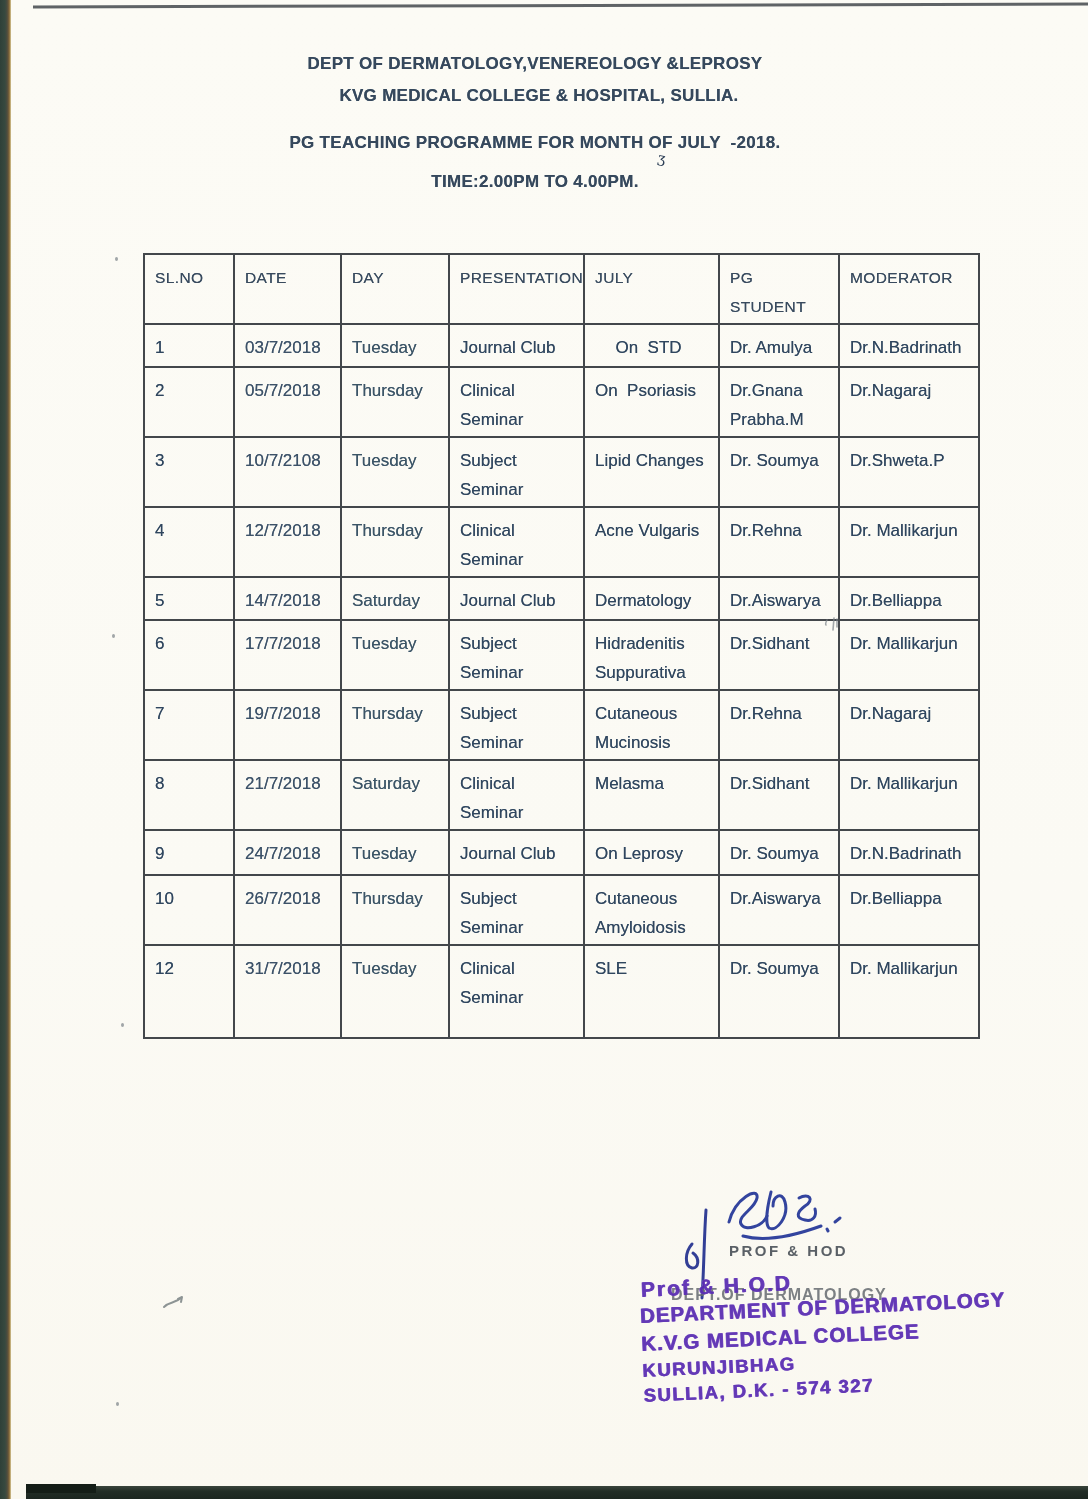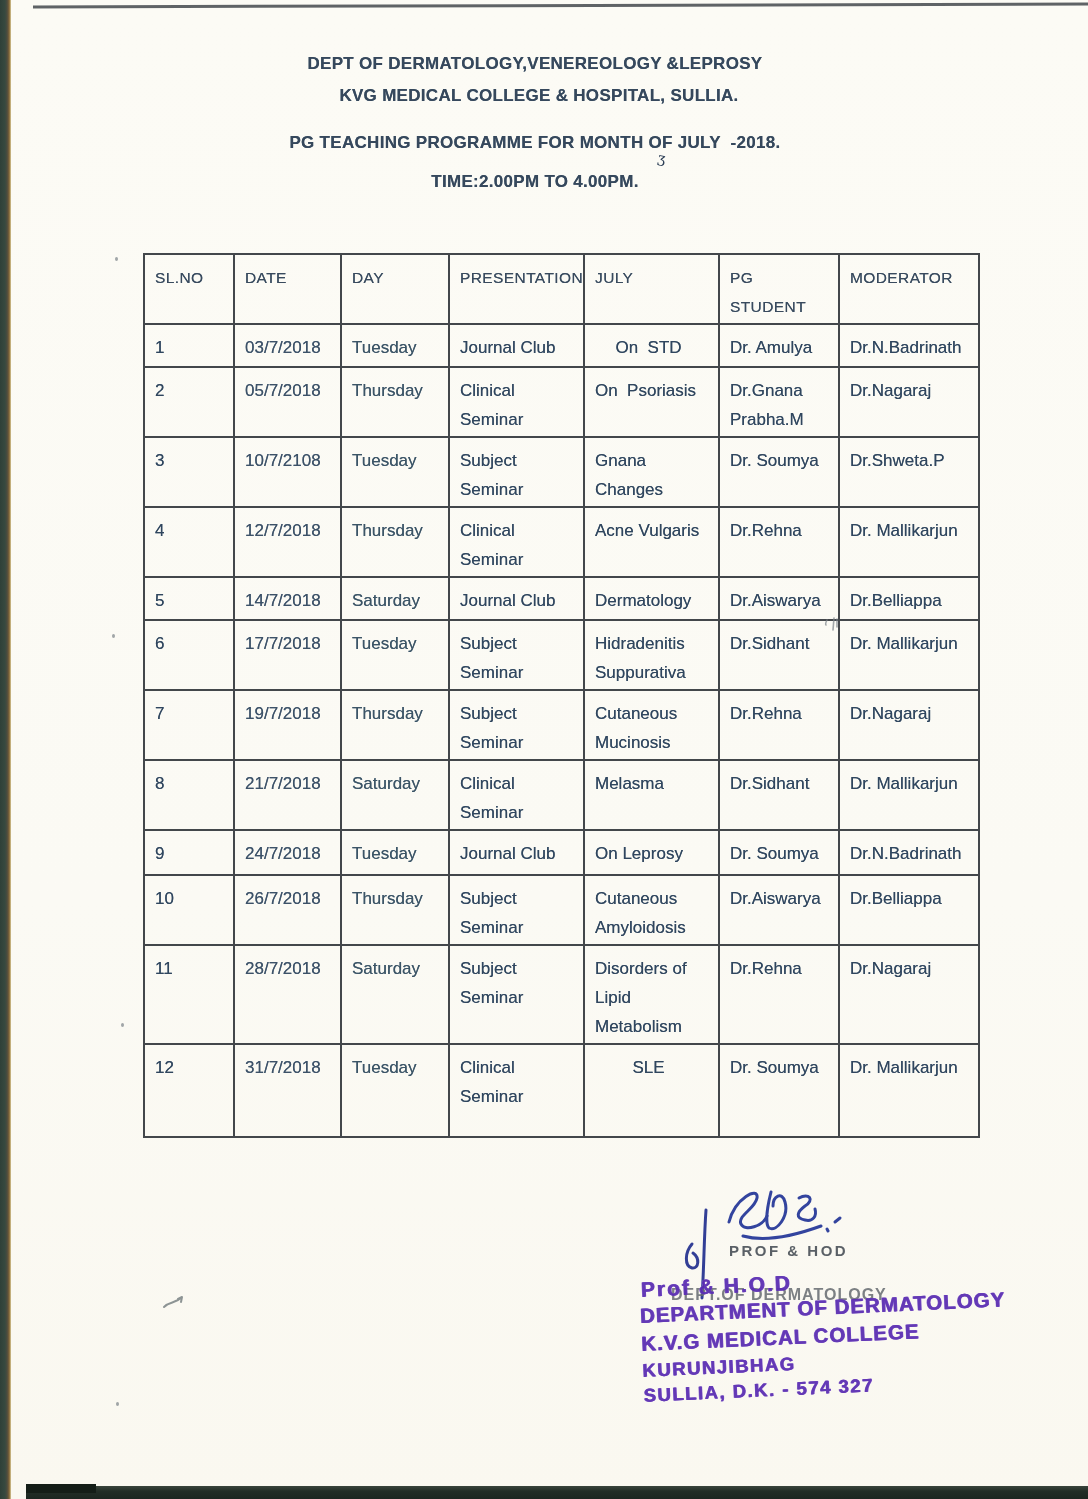--- a/index.html
+++ b/index.html
@@ -178,21 +178,21 @@
       <td>Dr.Gnana
 Prabha.M</td>
       <td>Dr.Nagaraj</td>
     </tr>
         <tr>
       <td>3</td>
       <td>10/7/2108</td>
       <td>Tuesday</td>
       <td>Subject
 Seminar</td>
-      <td>Gnana Changes</td>
+      <td>Lipid Changes</td>
       <td>Dr. Soumya</td>
       <td>Dr.Shweta.P</td>
     </tr>
         <tr>
       <td>4</td>
       <td>12/7/2018</td>
       <td>Thursday</td>
       <td>Clinical
 Seminar</td>
       <td>Acne Vulgaris</td>
@@ -252,32 +252,20 @@
         <tr>
       <td>10</td>
       <td>26/7/2018</td>
       <td>Thursday</td>
       <td>Subject
 Seminar</td>
       <td>Cutaneous
 Amyloidosis</td>
       <td>Dr.Aiswarya</td>
       <td>Dr.Belliappa</td>
-    </tr>
-        <tr>
-      <td>11</td>
-      <td>28/7/2018</td>
-      <td>Saturday</td>
-      <td>Subject
-Seminar</td>
-      <td>Disorders of
-Lipid
-Metabolism</td>
-      <td>Dr.Rehna</td>
-      <td>Dr.Nagaraj</td>
     </tr>
         <tr>
       <td>12</td>
       <td>31/7/2018</td>
       <td>Tuesday</td>
       <td>Clinical
 Seminar</td>
       <td>SLE</td>
       <td>Dr. Soumya</td>
       <td>Dr. Mallikarjun</td>

